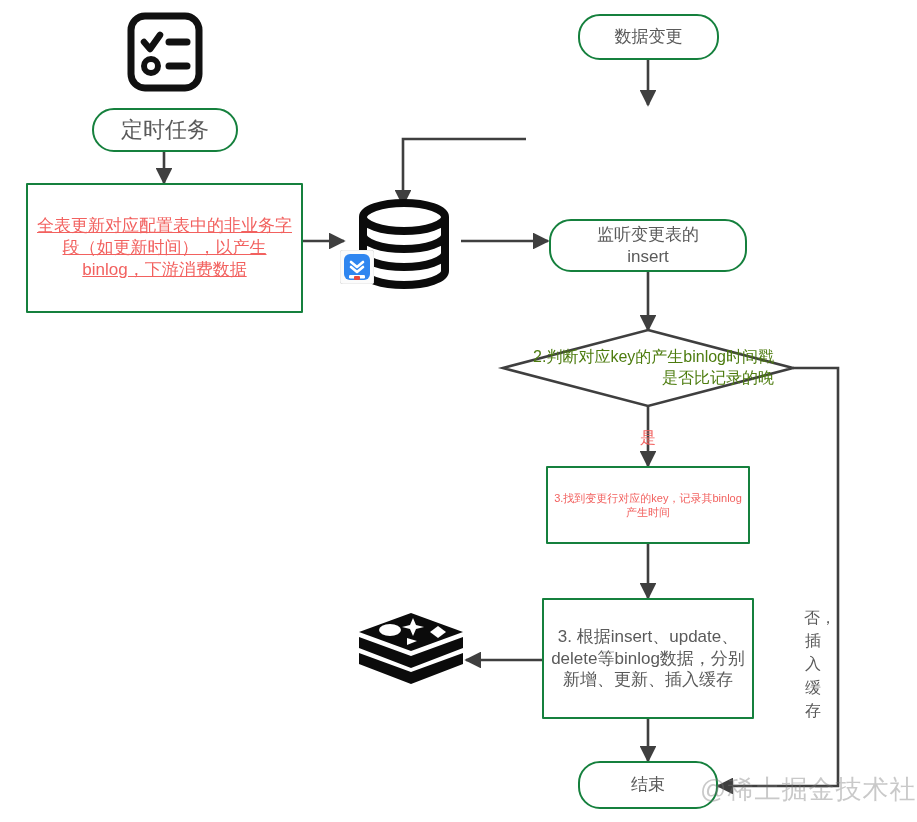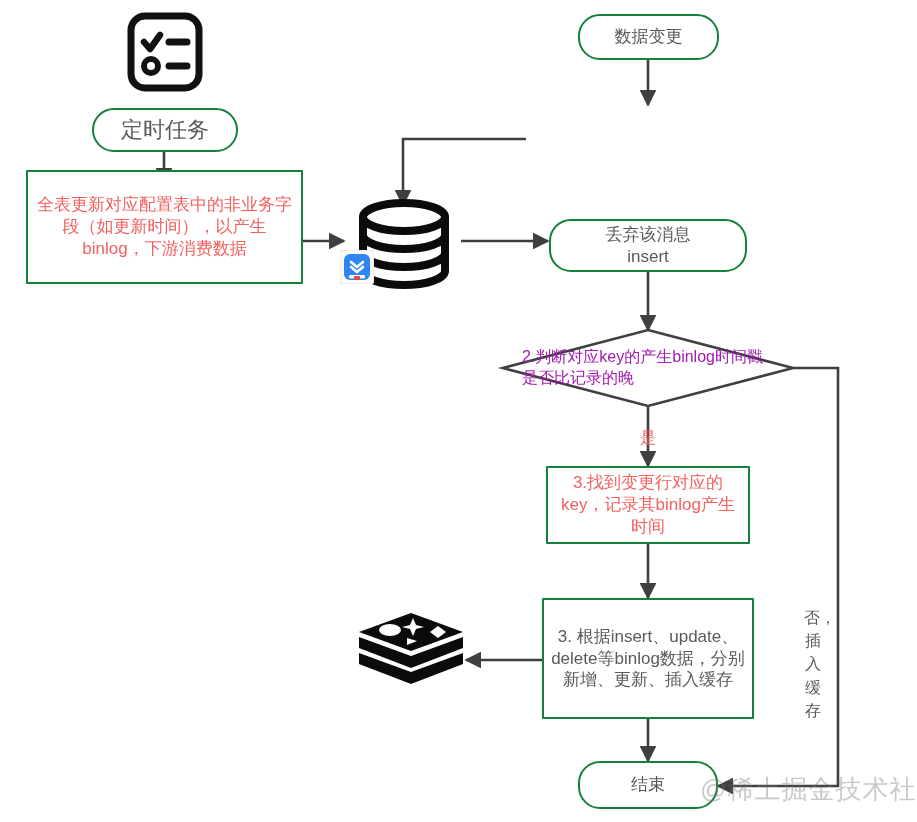--- a/index.html
+++ b/index.html
@@ -45,22 +45,22 @@
     position: absolute;
   }
   .diamond-label {
     position: absolute;
     left: 0; top: 0;
     width: 100%;
     height: 100%;
     display: flex;
     align-items: center;
     justify-content: center;
-    text-align: left;
-    color: #a21caf;
+    text-align: right;
+    color: #4d7c0f;
     line-height: 1.3;
   }
   .edge-label {
     position: absolute;
     color: #f2615f;
     background: transparent;
     text-align: center;
     white-space: nowrap;
   }
   .edge-label.gray { color: #5a5a5a; }
@@ -159,41 +159,41 @@
         <path d="M 84 18 L 92 24 L 84 30 L 76 24 Z"></path>
         <path d="M 53 30 L 63 33 L 53 37 Z"></path>
       </g>
     </svg>
   </div>
 
   <div class="node rounded" style="left:92px; top:108px; width:146px; height:44px; font-size:22px;">
     <span>定时任务</span>
   </div>
 
-  <div class="node rect redtext" style="left:26px; top:170px; width:277px; height:114px; font-size:17px;">
+  <div class="node rect redtext" style="left:26px; top:183px; width:277px; height:130px; font-size:17px;text-decoration:underline;">
     <span>全表更新对应配置表中的非业务字段（如更新时间），以产生binlog，下游消费数据</span>
   </div>
 
   <div class="node rounded" style="left:578px; top:14px; width:141px; height:46px; font-size:17px;">
     <span>数据变更</span>
   </div>
 
 
   <div class="node rounded" style="left:549px; top:219px; width:198px; height:53px; font-size:17px; flex-direction:column;">
-    <span>丢弃该消息</span>
+    <span>监听变更表的</span>
     <span>insert</span>
   </div>
 
   <div class="diamond-wrap" style="left:503px; top:330px; width:290px; height:76px;">
     <div class="diamond-label" style="font-size:16px;">
       <span style="width:252px;">2.判断对应key的产生binlog时间戳是否比记录的晚</span>
     </div>
   </div>
 
-  <div class="node rect redtext" style="left:546px; top:466px; width:204px; height:78px; font-size:17px;">
+  <div class="node rect redtext" style="left:546px; top:466px; width:204px; height:78px; font-size:11px;">
     <span>3.找到变更行对应的key，记录其binlog产生时间</span>
   </div>
 
   <div class="node rect" style="left:542px; top:598px; width:212px; height:121px; font-size:17px;">
     <span>3. 根据insert、update、delete等binlog数据，分别新增、更新、插入缓存</span>
   </div>
 
   <div class="node rounded" style="left:578px; top:761px; width:140px; height:48px; font-size:17px;">
     <span>结束</span>
   </div>

